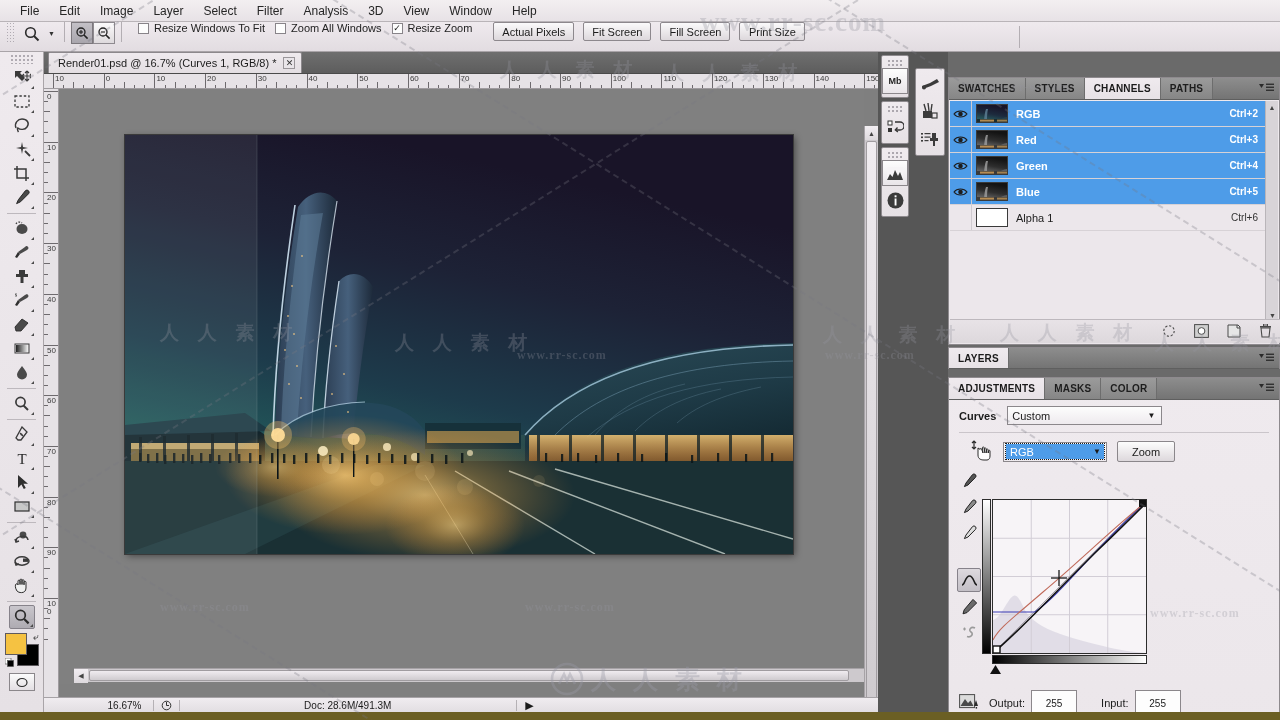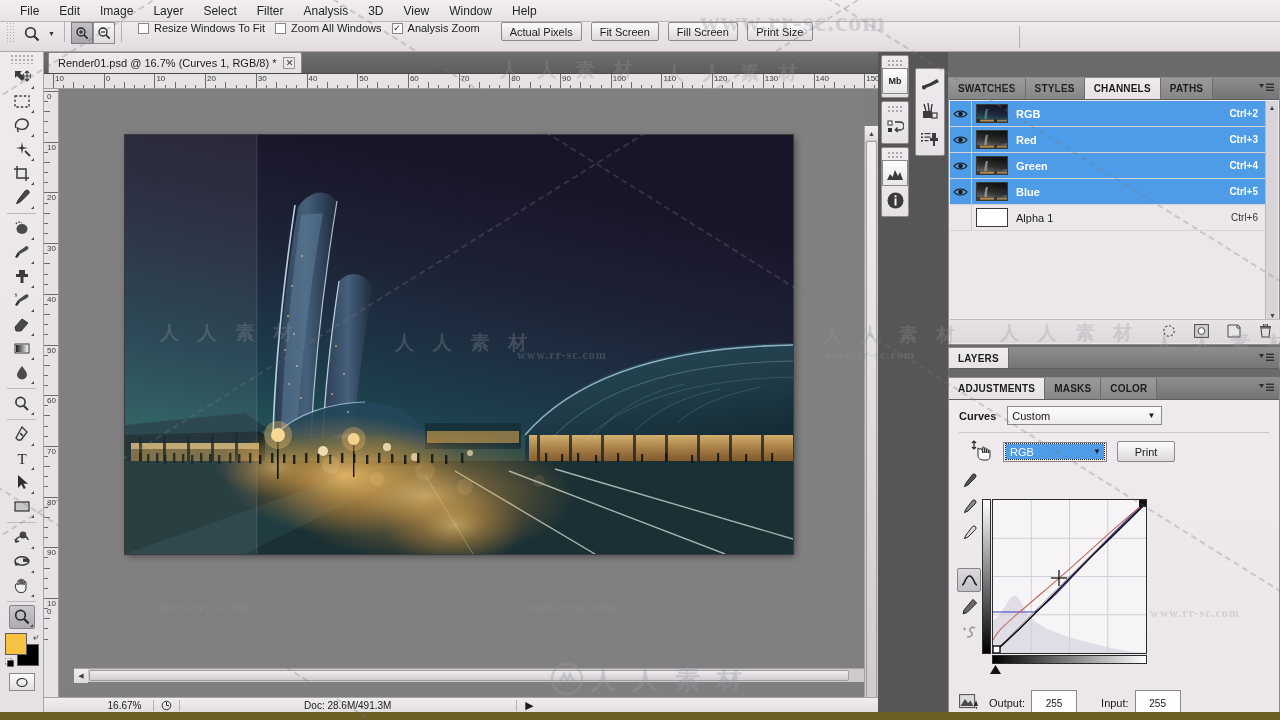--- a/index.html
+++ b/index.html
@@ -224,21 +224,21 @@
   <div class="ob-check">
     <div class="bx"></div>
     <span class="lbl">Resize Windows To Fit</span>
   </div>
   <div class="ob-check">
     <div class="bx"></div>
     <span class="lbl">Zoom All Windows</span>
   </div>
   <div class="ob-check">
     <div class="bx">✓</div>
-    <span class="lbl">Analysis Zoom</span>
+    <span class="lbl">Resize Zoom</span>
   </div>
 
   <div style="width:12px"></div>
   <div class="ob-btn">Actual Pixels</div>
   <div class="ob-btn">Fit Screen</div>
   <div class="ob-btn">Fill Screen</div>
   <div class="ob-btn">Print Size</div>
   <div class="ob-right-sep"></div>
 </div>
 
@@ -1095,21 +1095,21 @@
       <div style="width:22px;">
         <svg width="20" height="21" viewBox="0 0 20 21">
           <path d="M3 1 L3 9 M1 3 L3 1 L5 3 M1 7 L3 9 L5 7" stroke="#2b2b2b" stroke-width="1.2" fill="none"></path>
           <path d="M7 8 L7 15 C7 19 10 20 13 20 L16 20 C18 20 19 18 19 16 L19 11 C19 10 17.6 10 17.6 11 L17.6 13 L17 9.6 C16.8 8.6 15.4 8.8 15.5 9.8 L15.9 13 L15 8.5 C14.8 7.5 13.4 7.7 13.5 8.7 L14 13 L13 7.5 C12.8 6.5 11.4 6.7 11.5 7.7 L12 13 L10.6 9 C10.2 8 8.8 8.4 9.1 9.4 Z" fill="#fdfdfd" stroke="#2b2b2b" stroke-width="1"></path>
         </svg>
       </div>
       <div class="chansel">
         <div class="inner">RGB</div>
         <span class="cv">▼</span>
       </div>
-      <div class="autobtn">Print</div>
+      <div class="autobtn">Zoom</div>
     </div>
 
     <div style="position:absolute; left:8px; top:92px; display:flex; flex-direction:column; align-items:center;">
       <div class="ctool">
         <svg width="18" height="18" viewBox="0 0 18 18">
             <path d="M12.5 1.6 A2 2 0 0 1 15.4 4.5 L8 12 L4.4 13.6 L6 10 Z" fill="#555" stroke="#222" stroke-width="1"></path>
           </svg>
       </div>
       <div class="ctool">
         <svg width="18" height="18" viewBox="0 0 18 18">

